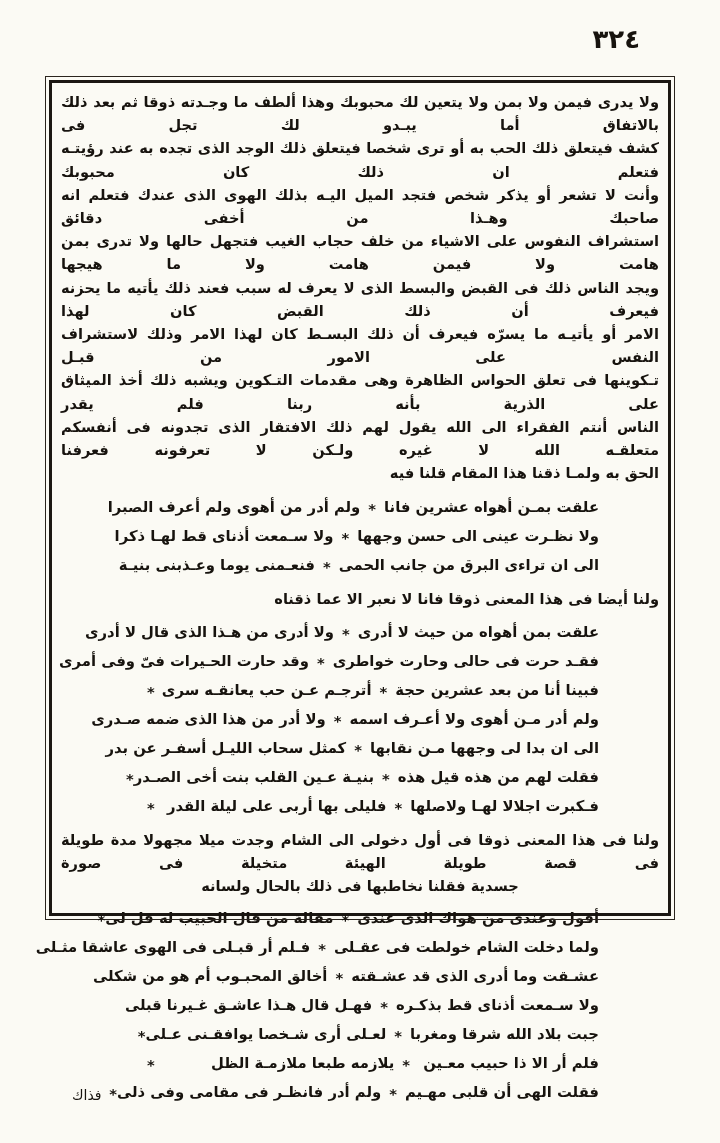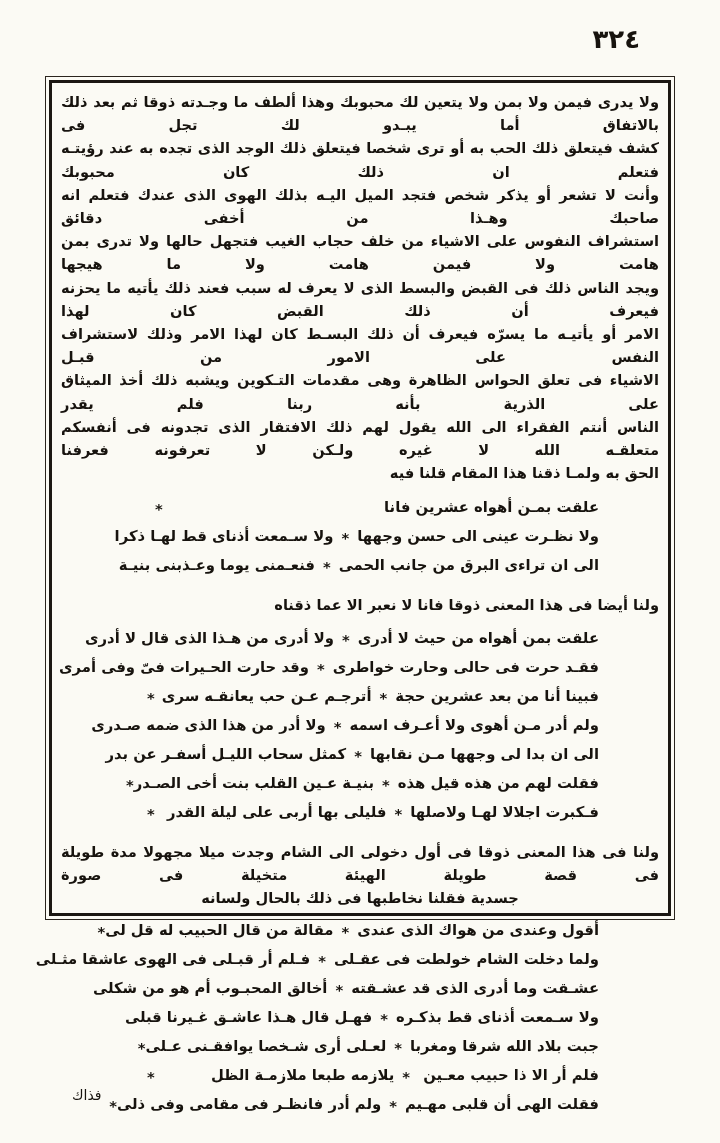--- a/index.html
+++ b/index.html
@@ -34,49 +34,50 @@
   .poem{margin:6px 60px 4px 86px;}
   .poem.p1{margin-top:8px;}
   .verse{
     display:flex;align-items:baseline;
     line-height:29px;font-size:14.8px;font-weight:bold;
   }
   .h1{flex:1;text-align:start;white-space:nowrap;}
   .h2{flex:1.2;text-align:start;white-space:nowrap;}
   .sep{padding:0 8px;position:relative;top:2px;}
   .filler{width:30px;text-align:end;position:relative;top:2px;}
-  .midline{margin:14px 0 2px 0;}
+  .midline{margin:8px 0 2px 0;}
   .catchword{
     position:absolute;top:1087px;left:72px;
     font-size:14px;font-weight:normal;direction:rtl;
   }
 </style>
 </head>
 <body>
 
 <div class="pageno">٣٢٤</div>
 
 <div class="frame">
 
   <div class="prose">
     <div class="jl">ولا يدرى فيمن ولا بمن ولا يتعين لك محبوبك وهذا ألطف ما وجـدته ذوقا ثم بعد ذلك بالاتفاق أما يبـدو لك تجل فى</div>
     <div class="jl">كشف فيتعلق ذلك الحب به أو ترى شخصا فيتعلق ذلك الوجد الذى تجده به عند رؤيتـه فتعلم ان ذلك كان محبوبك</div>
     <div class="jl">وأنت لا تشعر أو يذكر شخص فتجد الميل اليـه بذلك الهوى الذى عندك فتعلم انه صاحبك وهـذا من أخفى دقائق</div>
     <div class="jl">استشراف النفوس على الاشياء من خلف حجاب الغيب فتجهل حالها ولا تدرى بمن هامت ولا فيمن هامت ولا ما هيجها</div>
     <div class="jl">ويجد الناس ذلك فى القبض والبسط الذى لا يعرف له سبب فعند ذلك يأتيه ما يحزنه فيعرف أن ذلك القبض كان لهذا</div>
     <div class="jl">الامر أو يأتيـه ما يسرّه فيعرف أن ذلك البسـط كان لهذا الامر وذلك لاستشراف النفس على الامور من قبـل</div>
-    <div class="jl">الاشياء فى تعلق الحواس الظاهرة وهى مقدمات التـكوين ويشبه ذلك أخذ الميثاق على الذرية بأنه ربنا فلم يقدر</div>
+    <div class="jl">تـكوينها فى تعلق الحواس الظاهرة وهى مقدمات التـكوين ويشبه ذلك أخذ الميثاق على الذرية بأنه ربنا فلم يقدر</div>
     <div class="jl">الناس أنتم الفقراء الى الله يقول لهم ذلك الافتقار الذى تجدونه فى أنفسكم متعلقـه الله لا غيره ولـكن لا تعرفونه فعرفنا</div>
     <div class="sl">الحق به ولمـا ذقنا هذا المقام قلنا فيه</div>
   </div>
 
   <div class="poem p1">
     <div class="verse">
       <span class="h1">علقت بمـن أهواه عشرين فانا</span>
       <span class="sep">*</span>
+      <span class="h2">ولم أدر من أهوى ولم أعرف الصبرا</span>
     </div>
     <div class="verse">
       <span class="h1">ولا نظـرت عينى الى حسن وجهها</span>
       <span class="sep">*</span>
       <span class="h2">ولا سـمعت أذناى قط لهـا ذكرا</span>
     </div>
     <div class="verse">
       <span class="h1">الى ان تراءى البرق من جانب الحمى</span>
       <span class="sep">*</span>
       <span class="h2">فنعـمنى يوما وعـذبنى بنيـة</span>

